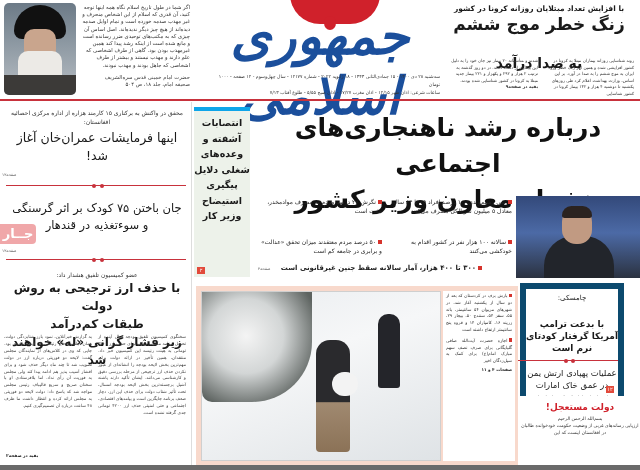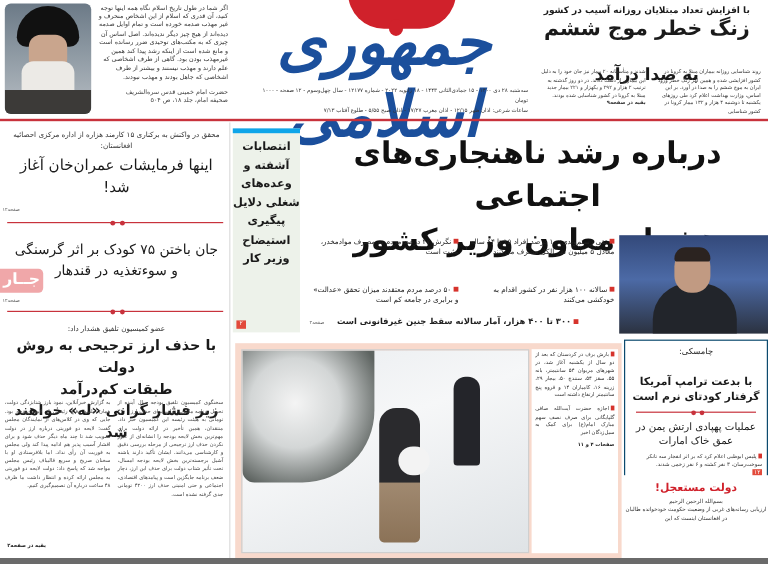--- a/index.html
+++ b/index.html
@@ -90,21 +90,21 @@
   #snowphoto .woman { position: absolute; left: 114px; top: 48px; width: 34px; height: 112px; background: linear-gradient(180deg, #2a2a2d 0%, #2a2a2d 55%, #a08970 56%, #8b7257 100%); border-radius: 14px 14px 4px 4px; }
   #snowphoto .sack { position: absolute; left: 130px; top: 80px; width: 26px; height: 24px; background: #f3f3f3; border-radius: 12px; }
   #snowphoto .man { position: absolute; left: 176px; top: 22px; width: 22px; height: 74px; background: #24252a; border-radius: 10px 10px 3px 3px; }
   #snowside { left: 443px; top: 291px; width: 72px; height: 170px; background: #fff; }
   #snowside .t { font-size: 11px; font-weight: bold; line-height: 14px; color: #d0212b; text-align: center; margin-top: 4px; }
   #snowside .p { font-size: 4.4px; line-height: 6.8px; color: #333; padding: 2px 3px; text-align: justify; }
   #snowside .p .sq { display: inline-block; width: 3.5px; height: 3.5px; background: #d6332c; margin-left: 1px; }
   #snowside .ref { font-size: 4.2px; font-weight: bold; padding-right: 3px; }
 
   
-  #rightcol { left: 520px; top: 283px; width: 120px; height: 120px; border: 1px solid #0c4a6e; background: #fff; }
+  #rightcol { left: 520px; top: 283px; width: 104px; height: 120px; border: 6px solid #0c4a6e; background: #fff; }
   #rightcol .k { font-size: 7px; text-align: center; margin-top: 5px; color: #222; }
   #rightcol .h { font-size: 9px; font-weight: bold; text-align: center; line-height: 12px; margin-top: 16px; }
   #rightcol .orn { position: relative; margin: 6px auto 6px; width: 100px; height: 1px; background: #c8323c; }
   #rightcol .orn .dot { position: absolute; top: -1.5px; width: 4px; height: 4px; border-radius: 50%; background: #c8323c; }
   #rightcol .h2 { font-size: 8.5px; text-align: center; line-height: 12px; }
   #rightcol .p { font-size: 4.5px; line-height: 6.8px; padding: 4px 4px 0; color: #333; }
   #rightcol .p .sq { display: inline-block; width: 3.5px; height: 3.5px; background: #d6332c; margin-left: 1px; }
   #rightcol .pg { position: absolute; right: 4px; bottom: 4px; width: 8px; height: 7px; background: #e24a3b; color: #fff; font-size: 5px; text-align: center; line-height: 7px; }
   #pattern { left: 520px; top: 406px; width: 120px; height: 18px; background: repeating-linear-gradient(120deg, #e6e6e6 0px, #e6e6e6 3px, #f4f4f4 3px, #f4f4f4 12px); }
   #editorial { left: 520px; top: 396px; width: 120px; height: 50px; background: #fff; }
@@ -132,21 +132,21 @@
   </div>
   <div id="logo-wrap" class="abs">
     <div id="logo-blood"></div>
     <div id="logo-text">جمهوری اسلامی</div>
     <div id="dateline">
       <div>سه‌شنبه ۲۸ دی ۱۴۰۰ - ۱۵ جمادی‌الثانی ۱۴۴۳ - ۱۸ ژانویه ۲۰۲۲ - شماره ۱۲۱۷۷ - سال چهل‌وسوم - ۱۲ صفحه - ۱۰۰۰ تومان</div>
       <div>ساعات شرعی: اذان ظهر ۱۲/۱۵ - اذان مغرب ۱۷/۲۷ - اذان صبح ۵/۵۵ - طلوع آفتاب ۷/۱۳</div>
     </div>
   </div>
   <div id="topnews" class="abs">
-    <div class="kicker">با افزایش تعداد مبتلایان روزانه آسیب در کشور</div>
+    <div class="kicker">با افزایش تعداد مبتلایان روزانه کرونا در کشور</div>
     <div class="h1">زنگ خطر موج ششم</div>
     <div class="h2">به صدا درآمد</div>
     <div class="col colA rtl">روند شناسایی روزانه بیماران مبتلا به کرونا در کشور افزایشی شده و همین امر زنگ خطر ورود ایران به موج ششم را به صدا در آورد. بر این اساس، وزارت بهداشت اعلام کرد طی روزهای یکشنبه تا دوشنبه ۴ هزار و ۱۳۲ بیمار کرونا در کشور شناسایی</div>
     <div class="col colB rtl">
       <span>شدند و متأسفانه ۲۰ بیمار نیز جان خود را به دلیل این بیماری از دست دادند. در دو روز گذشته به ترتیب ۲ هزار و ۲۹۲ و یکهزار و ۲۲۱ بیمار جدید مبتلا به کرونا در کشور شناسایی شده بودند.</span><br>
       <span class="more">بقیه در صفحه۹</span>
     </div>
   </div>
 </div>
 <div id="top-rule" class="abs rule-red"></div>

